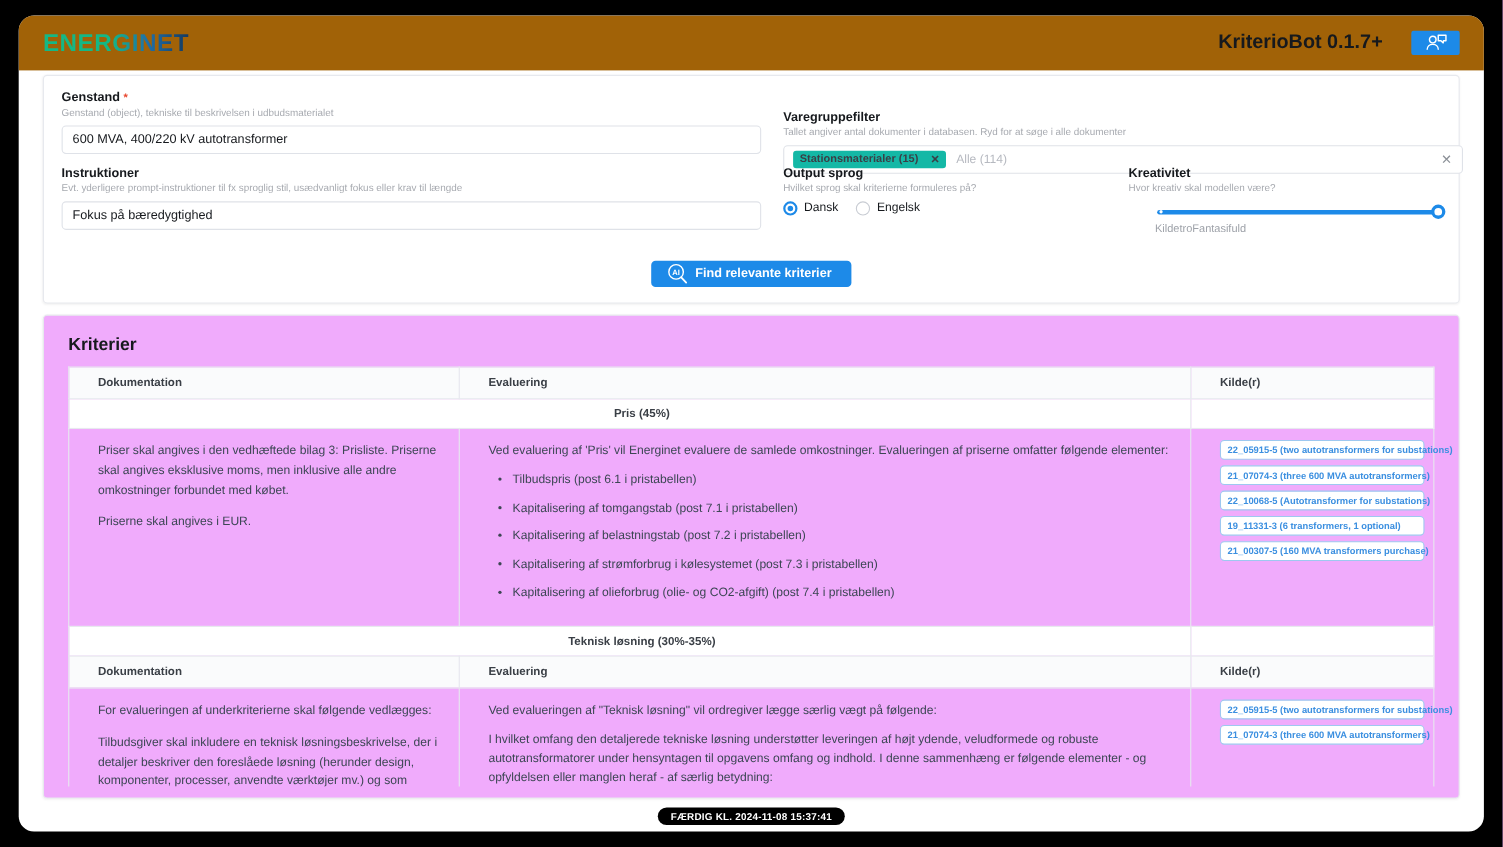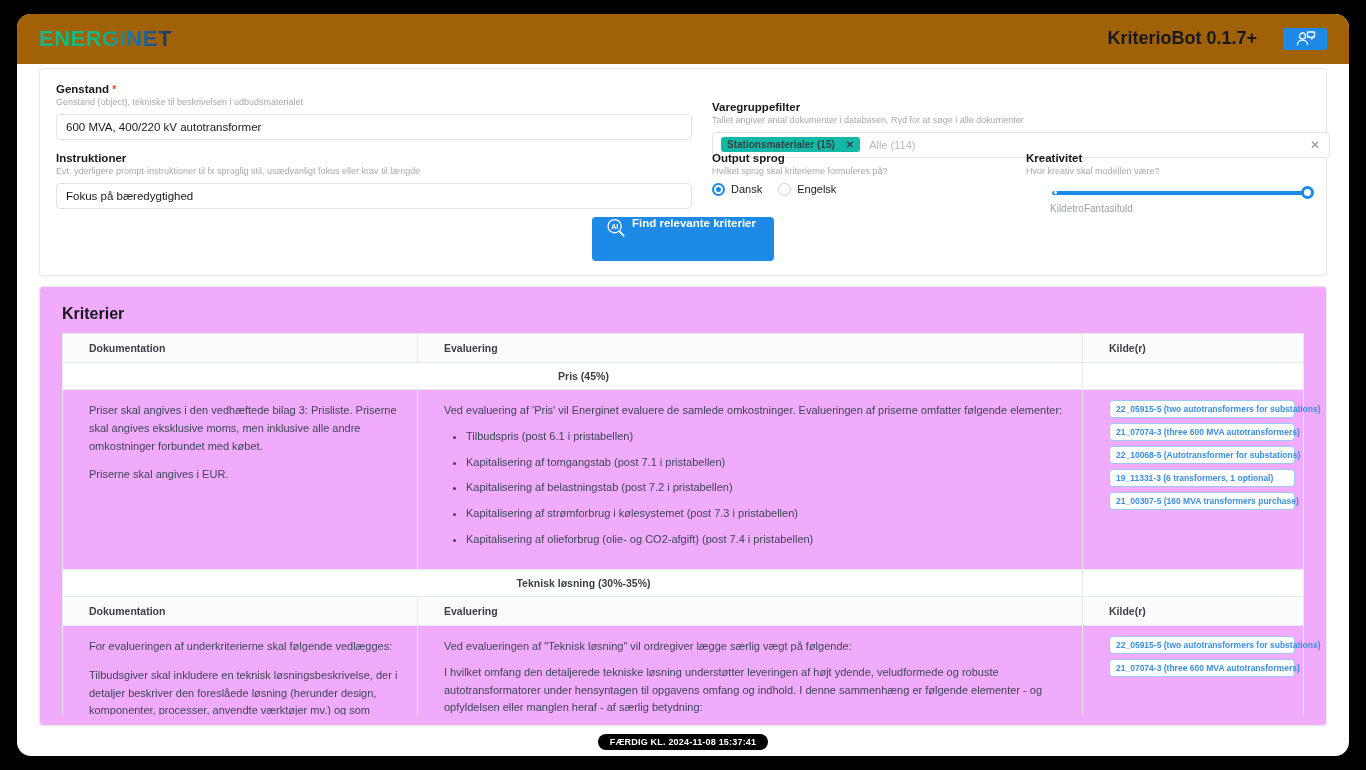--- a/index.html
+++ b/index.html
@@ -88,22 +88,22 @@
   .slider-knob { position:absolute; right:-2px; top:1px; width:13px; height:13px;
                  border-radius:50%; background:#ffffff; border:3px solid #1d8ae8; cursor:pointer; }
   .slider-ends { position:relative; width:286px; display:flex; justify-content:flex-start;
                  margin-top:2px; }
   .slider-ends span { font-size:10px; color:#9ea2a9; }
   .slider-ends span:first-child { margin-left:24px; }
 
   .findbtn {
     position:absolute; left:50%; transform:translateX(-50%); bottom:14px;
     background:#1d8ae8; color:#fff; border:none; border-radius:4px;
-    height:44px; padding:0 18px 0 13px;
-    display:flex; gap:5px;
+    height:24px; padding:0 18px 0 13px;
+    display:flex; align-items:center; gap:5px;
     font-size:11.5px; font-weight:bold; cursor:pointer;
     font-family:"Liberation Sans", sans-serif;
   }
   
   .results {
     position:absolute; left:22px; top:272px; width:1288px; height:440px;
     background:#f0abfc; border:1px solid #e7e9ee; border-radius:4px;
     box-shadow:0 1px 2px rgba(0,0,0,.05); overflow:hidden;
   }
   .res-title { font-size:16px; font-weight:bold; color:#16191d; padding:18px 22px 10px 22px; }

